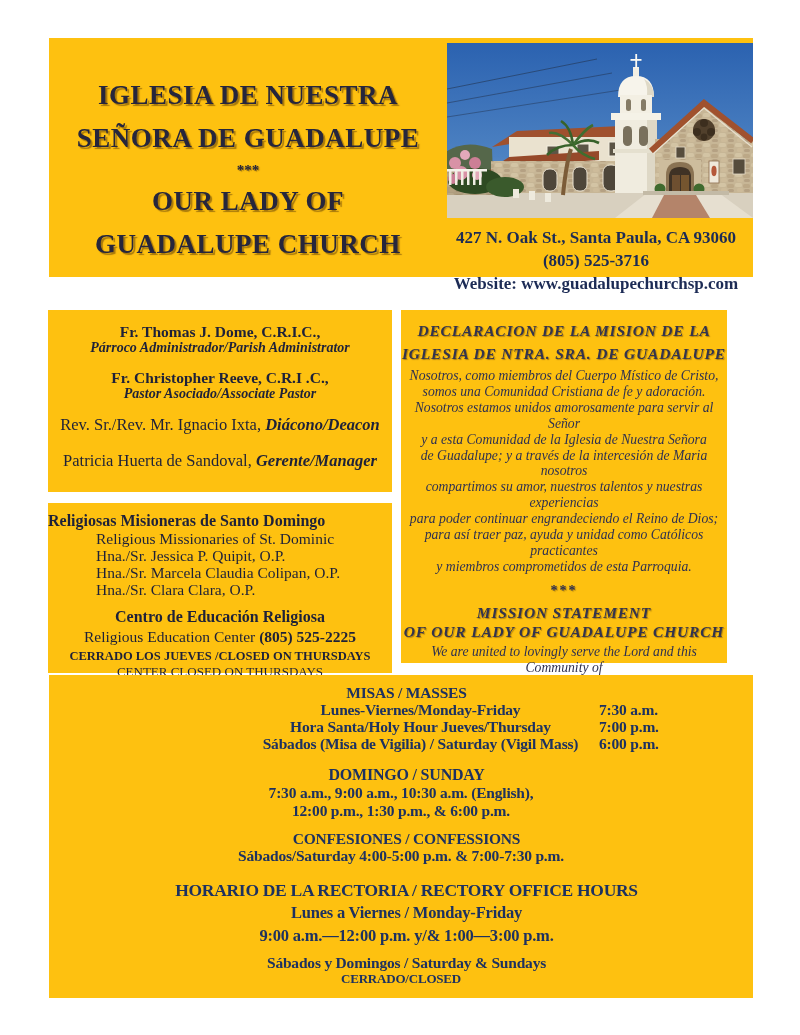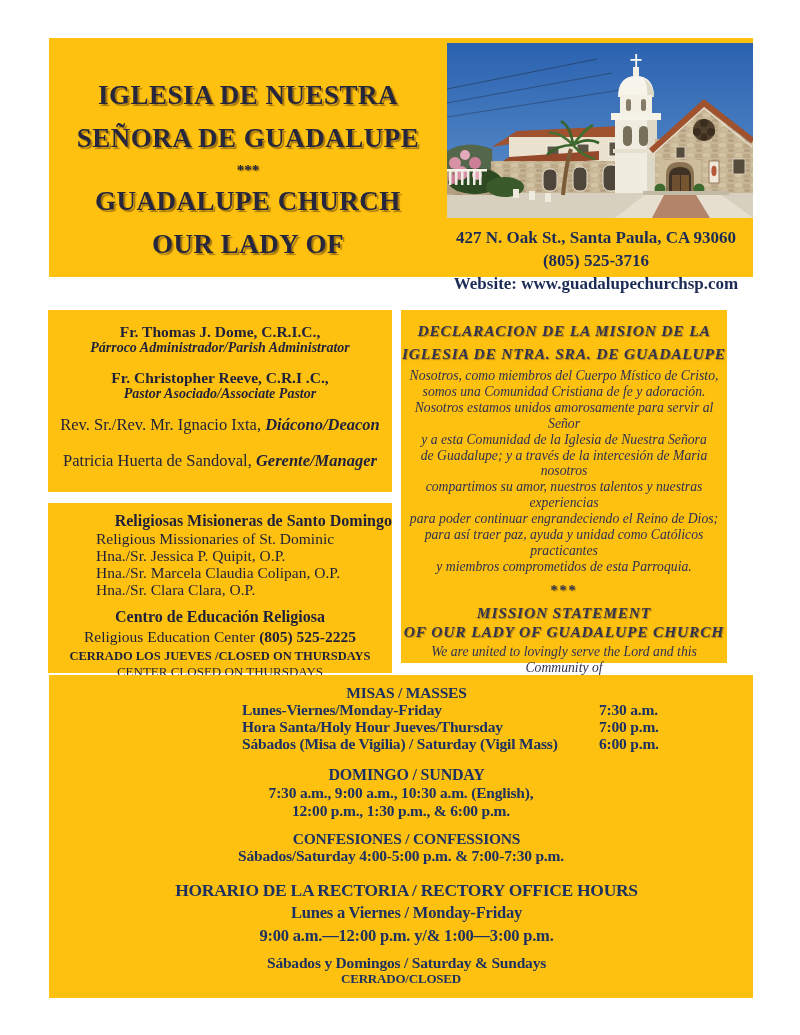--- a/index.html
+++ b/index.html
@@ -32,21 +32,21 @@
   .clergy-panel { left:48px; top:310px; width:344px; height:182px; text-align:center; color:#1E2139; padding-top:13px; box-sizing:border-box; }
   .entry { margin-bottom:14px; }
   .entry-name { font-size:15.5px; font-weight:bold; line-height:17px; }
   .entry-role { font-size:14px; font-weight:bold; font-style:italic; line-height:15px; }
   .entry-single { font-size:16.5px; line-height:20px; margin-bottom:16px; }
   .entry-single .n { font-weight:normal; }
   .entry-single .r { font-weight:bold; font-style:italic; }
 
   
   .religiosas-panel { left:48px; top:503px; width:344px; height:170px; color:#1E2139; padding-top:8px; box-sizing:border-box; }
-  .rel-heading { text-align:right; font-weight:bold; font-size:16px; line-height:19px; }
+  .rel-heading { text-align:left; font-weight:bold; font-size:16px; line-height:19px; }
   .rel-lines { text-align:left; padding-left:48px; font-size:15.5px; line-height:17px; }
   .rel-center-heading { text-align:center; font-weight:bold; font-size:16px; line-height:19px; margin-top:9px; }
   .rel-center-line { text-align:center; font-size:15.5px; line-height:19px; margin-top:1px; }
   .rel-center-line .b { font-weight:bold; }
   .rel-closed1 { text-align:center; font-weight:bold; font-size:12.5px; line-height:15px; margin-top:3px; }
   .rel-closed2 { text-align:center; font-size:13px; line-height:15px; }
 
   
   .mission-panel { left:401px; top:310px; width:326px; height:353px; text-align:center; color:#2F3150; padding-top:9px; box-sizing:border-box; }
   .mission-title {
@@ -56,43 +56,43 @@
   .mission-body { font-size:13.7px; font-style:italic; line-height:15.9px; margin-top:3px; }
   .mission-sep { font-size:14px; font-weight:bold; letter-spacing:2px; margin:8px 0 4px 0;
     text-shadow:1px 1px 1px rgba(94,60,8,.5); }
   .mission-title.en { line-height:19px; margin-top:2px; }
   .mission-body.en { line-height:16.2px; }
 
   
   .schedule-panel { left:49px; top:675px; width:704px; height:323px; color:#1D3160; font-weight:bold; letter-spacing:-0.2px; padding-top:9px; box-sizing:border-box; }
   .sch-h { font-size:15.5px; line-height:17px; text-align:center;padding-left:11px; }
   .sched-row { display:flex; font-size:15.5px; line-height:17px; padding-left:193px; box-sizing:border-box; }
-  .sched-label { width:357px; text-align:left; }
+  .sched-label { width:357px; text-align:center; }
   .sched-time { text-align:left; }
   .sch-c { text-align:center; font-size:15.5px; line-height:17.5px; }
   .domingo { margin-top:14px; font-size:16px; line-height:18px; }
   .conf { margin-top:11px; }
   .rectory { margin-top:14px; font-size:17.5px; line-height:22px; letter-spacing:-0.3px; }
   .rectory-days { font-size:16.5px; line-height:23px; }
   .rectory-hours { font-size:16.5px; line-height:23px; }
   .weekend { margin-top:7px; font-size:15.5px; line-height:17px; }
   .sch-closed { text-align:center; font-size:13px; line-height:16px; }
 </style>
 </head>
 <body>
 
 <div class="page">
 
   <section class="block top-block">
     <div class="title-col">
       <div class="title-line">IGLESIA DE NUESTRA</div>
       <div class="title-line">SEÑORA DE GUADALUPE</div>
       <div class="title-sep">***</div>
+      <div class="title-line">OUR LADY OF</div>
       <div class="title-line">GUADALUPE CHURCH</div>
-      <div class="title-line">OUR LADY OF</div>
     </div>
 
     <div class="photo">
       <svg viewBox="0 0 306 175" width="306" height="175" preserveAspectRatio="none">
         <defs>
           <linearGradient id="sky" x1="0" y1="0" x2="0" y2="1">
             <stop offset="0" stop-color="#2B62B0"></stop>
             <stop offset="0.65" stop-color="#4D82C2"></stop>
             <stop offset="1" stop-color="#8FB0D8"></stop>
           </linearGradient>

